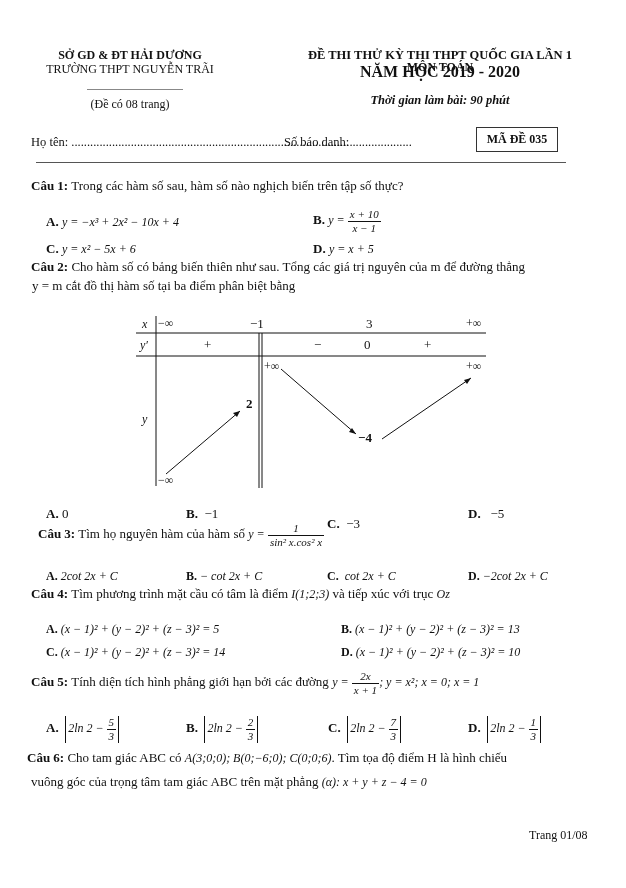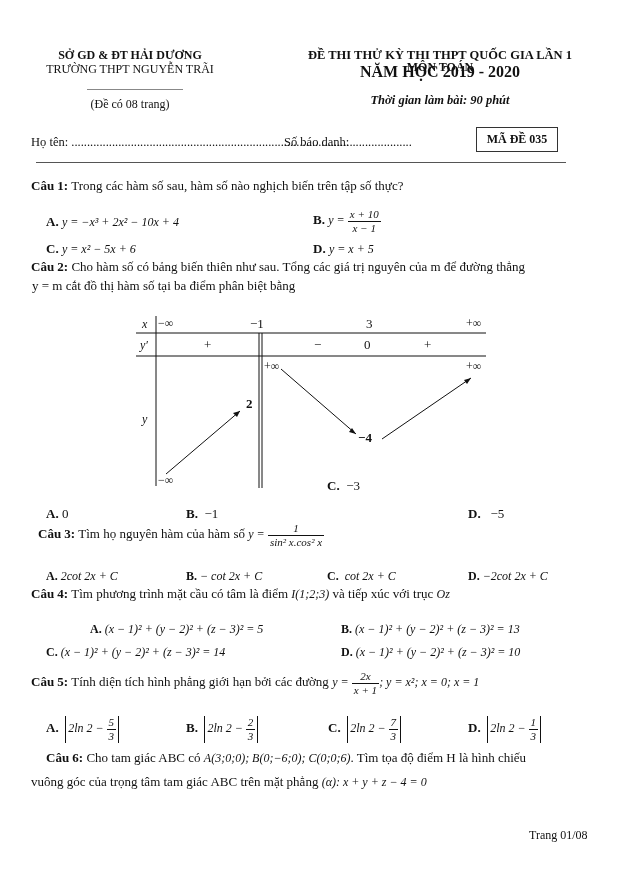--- a/index.html
+++ b/index.html
@@ -90,58 +90,58 @@
   <span class="abs math" style="left:6px; top:96px;">y</span>
   <span class="abs" style="left:22px; top:157px; font-size:12px;">−∞</span>
   <span class="abs b" style="left:110px; top:80px; font-size:13px;">2</span>
   <span class="abs" style="left:128px; top:43px; font-size:12px;">+∞</span>
   <span class="abs b" style="left:222px; top:114px; font-size:13px;">−4</span>
   <span class="abs" style="left:330px; top:43px; font-size:12px;">+∞</span>
 </div>
 
 <div class="abs" style="left:46px; top:506px;"><span class="opt-label">A.</span>&nbsp;<span>0</span></div>
 <div class="abs" style="left:186px; top:506px;"><span class="opt-label">B.</span>&nbsp;&nbsp;<span>−1</span></div>
-<div class="abs" style="left:327px; top:478px;"><span class="opt-label">C.</span>&nbsp;&nbsp;<span>−3</span></div>
+<div class="abs" style="left:327px; top:516px;"><span class="opt-label">C.</span>&nbsp;&nbsp;<span>−3</span></div>
 <div class="abs" style="left:468px; top:506px;"><span class="opt-label">D.</span>&nbsp;&nbsp;&nbsp;<span>−5</span></div>
 
 <div class="abs" style="left:31px; top:522px;margin-left:7px;">
   <span class="b">Câu 3:</span>
   <span>Tìm họ nguyên hàm của hàm số</span>
   <span class="math">y =</span>
   <span class="frac math"><span class="num">1</span><span class="den">sin² x.cos² x</span></span>
 </div>
 <div class="abs math" style="left:46px; top:569px;"><span class="opt-label" style="font-style:normal;">A.</span> <span>2cot 2x + C</span></div>
 <div class="abs math" style="left:186px; top:569px;"><span class="opt-label" style="font-style:normal;">B.</span> <span>− cot 2x + C</span></div>
 <div class="abs math" style="left:327px; top:569px;"><span class="opt-label" style="font-style:normal;">C.</span>&nbsp; <span>cot 2x + C</span></div>
 <div class="abs math" style="left:468px; top:569px;"><span class="opt-label" style="font-style:normal;">D.</span> <span>−2cot 2x + C</span></div>
 
 <div class="abs" style="left:31px; top:586px;">
   <span class="b">Câu 4:</span>
   <span>Tìm phương trình mặt cầu có tâm là điểm</span>
   <span class="math">I(1;2;3)</span>
   <span>và tiếp xúc với trục</span>
   <span class="math">Oz</span>
 </div>
-<div class="abs math" style="left:46px; top:622px;margin-left:44px;"><span class="opt-label" style="font-style:normal;">A.</span> <span>(x − 1)² + (y − 2)² + (z − 3)² = 5</span></div>
+<div class="abs math" style="left:46px; top:622px;"><span class="opt-label" style="font-style:normal;">A.</span> <span>(x − 1)² + (y − 2)² + (z − 3)² = 5</span></div>
 <div class="abs math" style="left:341px; top:622px;"><span class="opt-label" style="font-style:normal;">B.</span> <span>(x − 1)² + (y − 2)² + (z − 3)² = 13</span></div>
 <div class="abs math" style="left:46px; top:645px;"><span class="opt-label" style="font-style:normal;">C.</span> <span>(x − 1)² + (y − 2)² + (z − 3)² = 14</span></div>
 <div class="abs math" style="left:341px; top:645px;"><span class="opt-label" style="font-style:normal;">D.</span> <span>(x − 1)² + (y − 2)² + (z − 3)² = 10</span></div>
 
 <div class="abs" style="left:31px; top:670px;">
   <span class="b">Câu 5:</span>
   <span>Tính diện tích hình phẳng giới hạn bởi các đường</span>
   <span class="math">y =</span>
   <span class="frac math"><span class="num">2x</span><span class="den">x + 1</span></span><span class="math">; y = x²; x = 0; x = 1</span>
 </div>
 <div class="abs" style="left:46px; top:716px;"><span class="opt-label">A.</span>&nbsp; <span class="absbar math"><span>2ln 2 −</span> <span class="frac"><span class="num">5</span><span class="den">3</span></span></span></div>
 <div class="abs" style="left:186px; top:716px;"><span class="opt-label">B.</span>&nbsp; <span class="absbar math"><span>2ln 2 −</span> <span class="frac"><span class="num">2</span><span class="den">3</span></span></span></div>
 <div class="abs" style="left:328px; top:716px;"><span class="opt-label">C.</span>&nbsp; <span class="absbar math"><span>2ln 2 −</span> <span class="frac"><span class="num">7</span><span class="den">3</span></span></span></div>
 <div class="abs" style="left:468px; top:716px;"><span class="opt-label">D.</span>&nbsp; <span class="absbar math"><span>2ln 2 −</span> <span class="frac"><span class="num">1</span><span class="den">3</span></span></span></div>
 
-<div class="abs" style="left:46px; top:750px;">
+<div class="abs" style="left:27px; top:750px;">
   <span class="b">Câu 6:</span>
   <span>Cho tam giác ABC có</span>
   <span class="math">A(3;0;0); B(0;−6;0); C(0;0;6)</span><span>. Tìm tọa độ điểm H là hình chiếu</span>
 </div>
 <div class="abs" style="left:31px; top:774px;">
   <span>vuông góc của trọng tâm tam giác ABC trên mặt phẳng</span>
   <span class="math">(α): x + y + z − 4 = 0</span>
 </div>
 
 <div class="abs" style="left:529px; top:828px; font-size:12px;">Trang 01/08</div>

